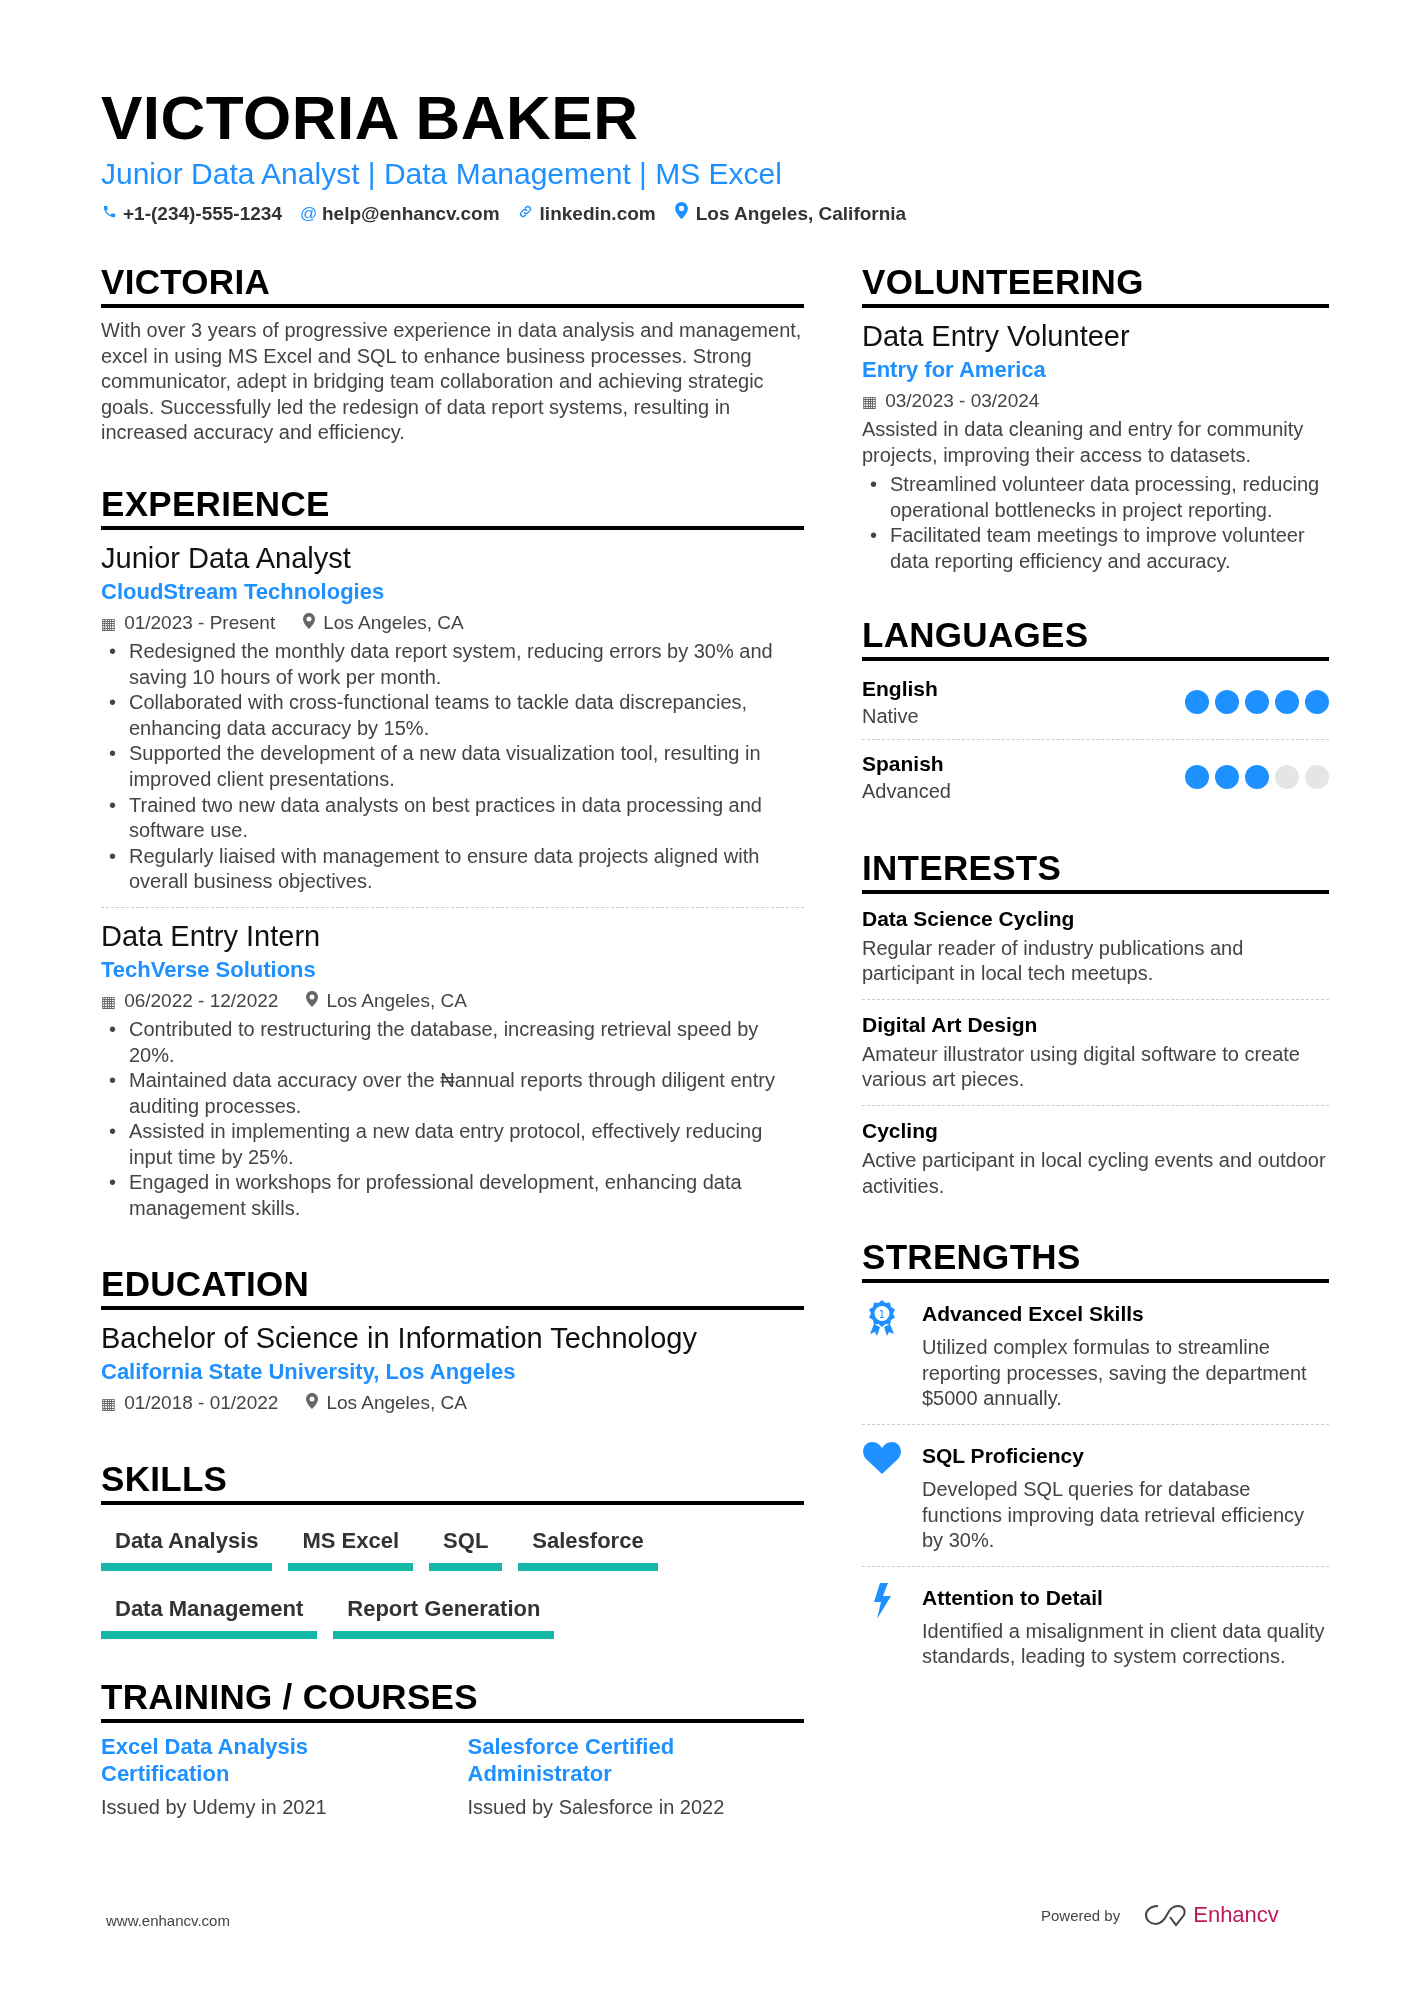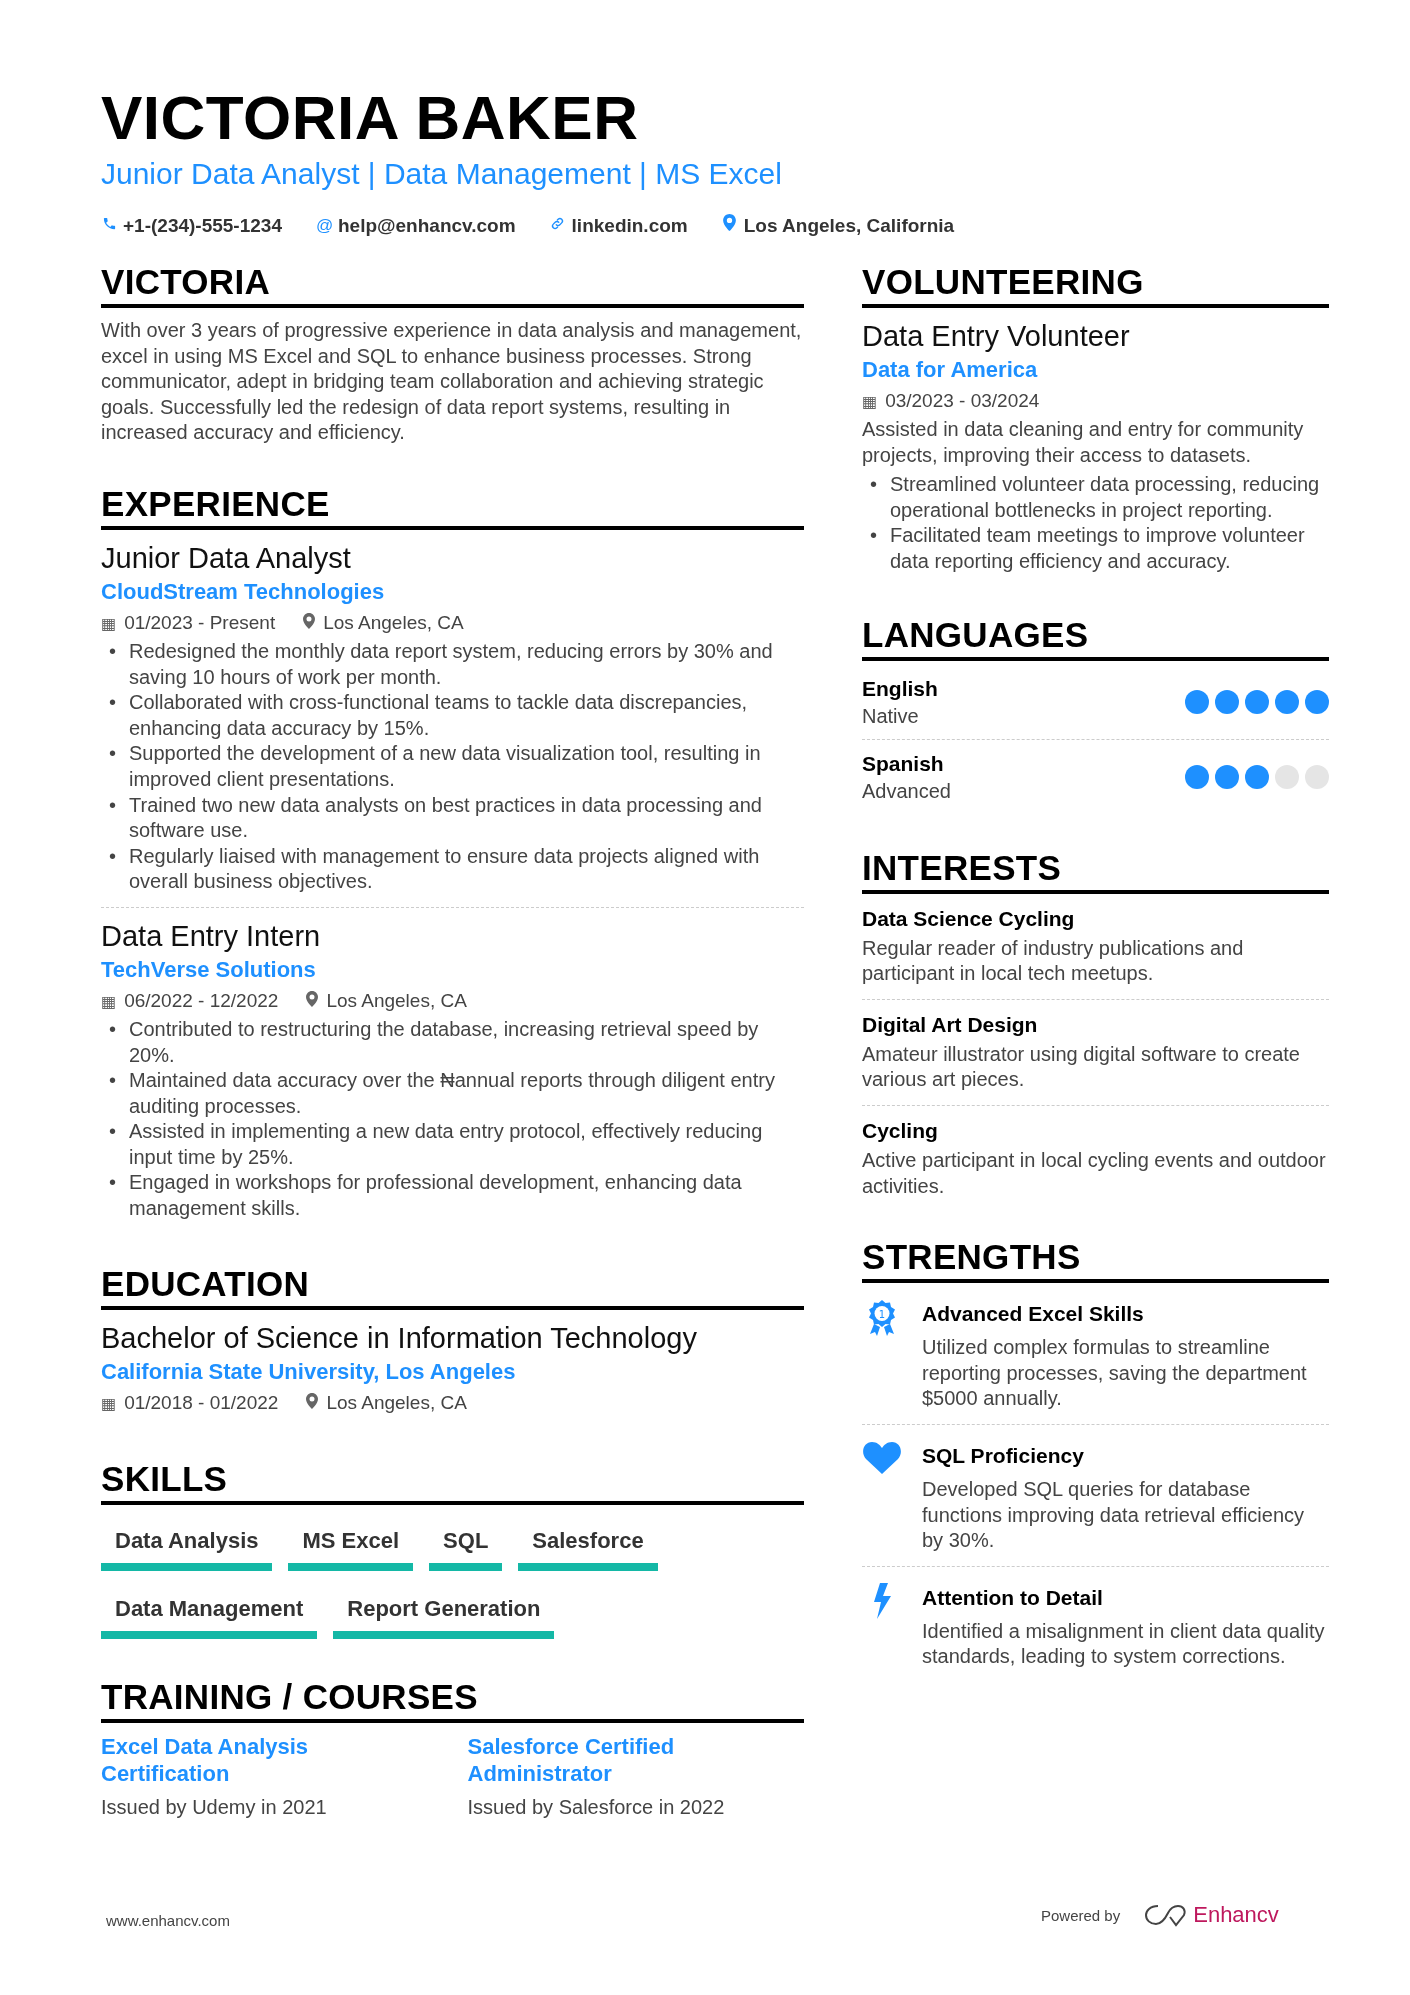--- a/index.html
+++ b/index.html
@@ -3,21 +3,21 @@
 <meta charset="utf-8">
 <style>
   * { box-sizing: border-box; margin: 0; padding: 0; }
   html, body { width: 1410px; height: 1995px; background: #fff; }
   body { font-family: "Liberation Sans", "DejaVu Sans", sans-serif; color: #333; position: relative; overflow: hidden; }
   .page { position: absolute; left: 6px; top: 0; width: 1410px; height: 1637px; }
 
   .header { position: absolute; left: 95px; top: 82px; width: 1230px; }
   .name { font-size: 62px; font-weight: 700; color: #000; letter-spacing: 0.5px; line-height: 72px; }
   .headline { font-size: 30px; color: #1e90ff; line-height: 40px; margin-top: 0px; font-weight: 500; }
-  .contacts { display: flex; gap: 34px; margin-top: 18px; font-size: 19px; font-weight: 700; color: #333; line-height: 28px; align-items: flex-end; }
+  .contacts { display: flex; gap: 18px; margin-top: 6px; font-size: 19px; font-weight: 700; color: #333; line-height: 28px; align-items: flex-end; }
   .contact { display: flex; align-items: center; gap: 6px; }
   .contact .ico { color: #1e90ff; font-size: 17px; width: 16px; text-align: center; font-weight: 400; }
 
   .col-left { position: absolute; left: 95px; top: 262px; width: 703px; }
   .col-right { position: absolute; left: 856px; top: 262px; width: 467px; }
 
   .section { margin-bottom: 38px; }
   .sec-title { font-size: 35px; font-weight: 700; color: #000; line-height: 40px; letter-spacing: 0.3px; }
   .sec-rule { height: 4px; background: #000; margin-top: 2px; margin-bottom: 10px; }
 
@@ -193,21 +193,21 @@
       </div>
     </div>
   </div>
 
   <div class="col-right">
 
     <div class="section">
       <div class="sec-title">VOLUNTEERING</div>
       <div class="sec-rule"></div>
       <div class="role">Data Entry Volunteer</div>
-      <div class="org">Data for America</div>
+      <div class="org">Entry for America</div>
       <div class="meta">
         <div><span class="i">▦</span><span>03/2023 - 03/2024</span></div>
       </div>
       <div class="para">Assisted in data cleaning and entry for community projects, improving their access to datasets.</div>
       <ul class="bullets" style="margin-top:4px;">
         <li>Streamlined volunteer data processing, reducing operational bottlenecks in project reporting.</li>
         <li>Facilitated team meetings to improve volunteer data reporting efficiency and accuracy.</li>
       </ul>
     </div>
 

